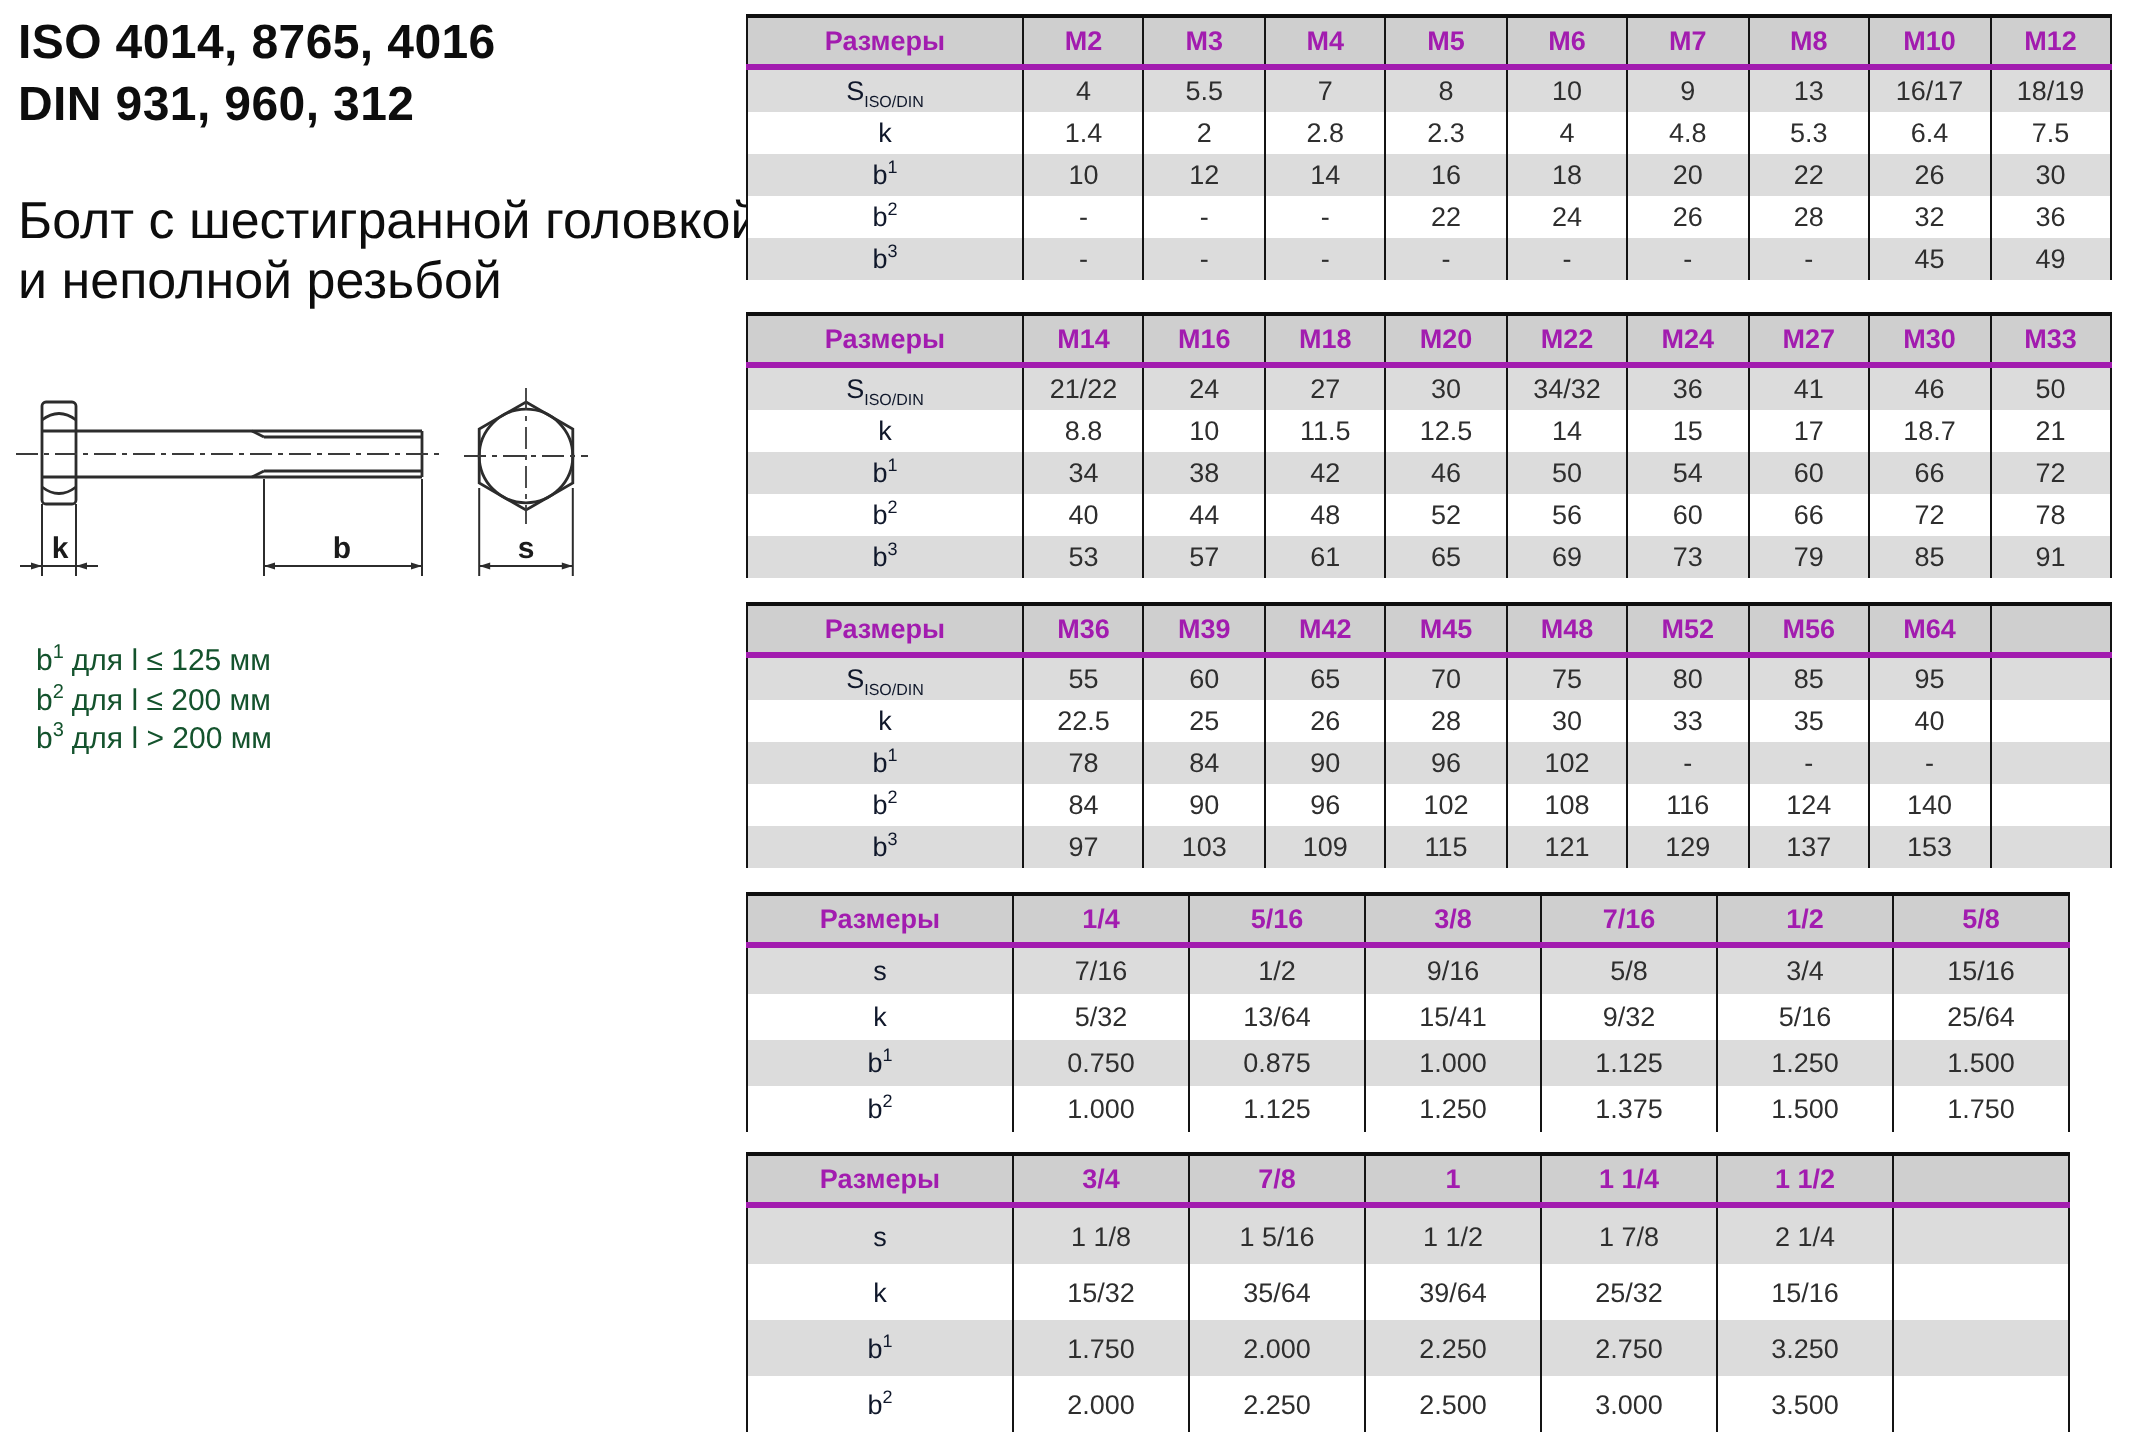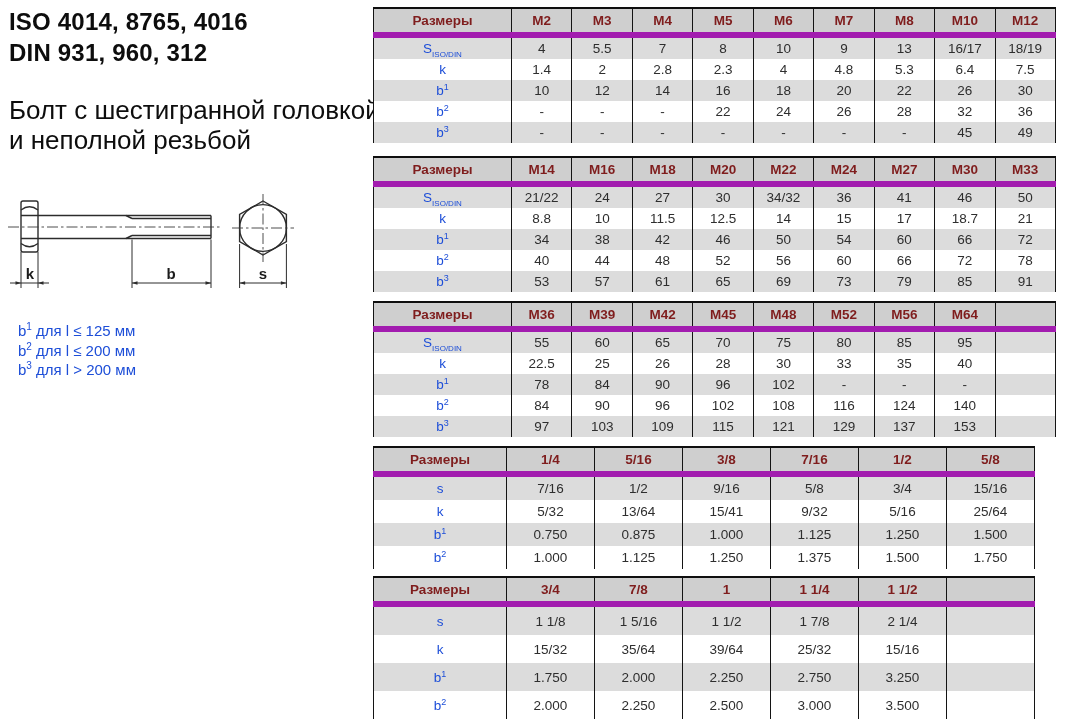--- a/index.html
+++ b/index.html
@@ -3,21 +3,21 @@
 <meta charset="utf-8">
 <style>
   html,body{margin:0;padding:0;background:#fff;}
   .page{position:relative;width:1067px;height:720px;background:#ffffff;
         font-family:"Liberation Sans",sans-serif;overflow:hidden;color:#111;}
 
   
   .title{position:absolute;left:9px;top:6px;font-weight:bold;font-size:24px;
          line-height:31px;color:#0d0d0d;letter-spacing:.2px;}
   .subtitle{position:absolute;left:9px;top:95px;font-size:26px;line-height:30px;color:#0d0d0d;}
-  .notes{position:absolute;left:18px;top:321px;font-size:15px;line-height:19.5px;color:#1d4ed8;}
+  .notes{position:absolute;left:18px;top:321px;font-size:15px;line-height:19.5px;color:#14532d;}
   .notes sup{font-size:10px;line-height:0;}
   .notes .nt{margin-left:4px;}
 
   .drawing{position:absolute;left:5px;top:182px;}
   .drawing .ln{stroke:#2c2c2c;stroke-width:1.4;fill:none;}
   .drawing .cl{stroke:#3a3a3a;stroke-width:.9;fill:none;stroke-dasharray:11 3 2.5 3;}
   .drawing .dm{stroke:#2c2c2c;stroke-width:1;fill:none;}
   .drawing .ar{fill:#2c2c2c;stroke:none;}
   .drawing text{font-family:"Liberation Sans",sans-serif;font-size:15px;font-weight:bold;
                 fill:#1b1b1b;text-anchor:middle;}
@@ -27,28 +27,28 @@
                   background:#fff;}
   .metric{width:683px;}
   .imperial{width:662px;}
   #t1{top:7px} #t2{top:156px} #t3{top:301px} #t4{top:446px} #t5{top:576px}
 
   .dim-table th,.dim-table td{border-left:1.5px solid var(--border,#141414);
         padding:0;text-align:center;vertical-align:middle;font-size:13.5px;
         color:#2e2e2e;overflow:hidden;white-space:nowrap;}
   .dim-table th:last-child,.dim-table td:last-child{border-right:1.5px solid var(--border,#141414);}
   .dim-table thead th{background:var(--header-bg,#cfcfcf);border-top:2.5px solid #0f0f0f;
-        border-bottom:6px solid #a21caf;font-weight:bold;color:#7f1d1d;height:23px;font-size:13.5px;}
+        border-bottom:3px solid #a21caf;font-weight:bold;color:#a21caf;height:23px;font-size:13.5px;}
   .metric th:first-child,.metric td:first-child{width:137px;}
   .imperial th:first-child,.imperial td:first-child{width:132px;}
   .metric tbody td{height:21px;}
   #t4 tbody td{height:23px;}
   #t5 tbody td{height:28px;}
   .dim-table tbody tr:nth-child(odd) td{background:var(--stripe-bg,#dcdcdc);}
-  .dim-table td.lbl{color:#1d4ed8;}
+  .dim-table td.lbl{color:#0f172a;}
   .dim-table td.lbl sub{font-size:8px;line-height:0;}
   .dim-table td.lbl sup{font-size:9px;line-height:0;}
 </style>
 </head>
 <body>
 
 <div class="page">
 
   <div class="title">
     <div>ISO 4014, 8765, 4016</div>

